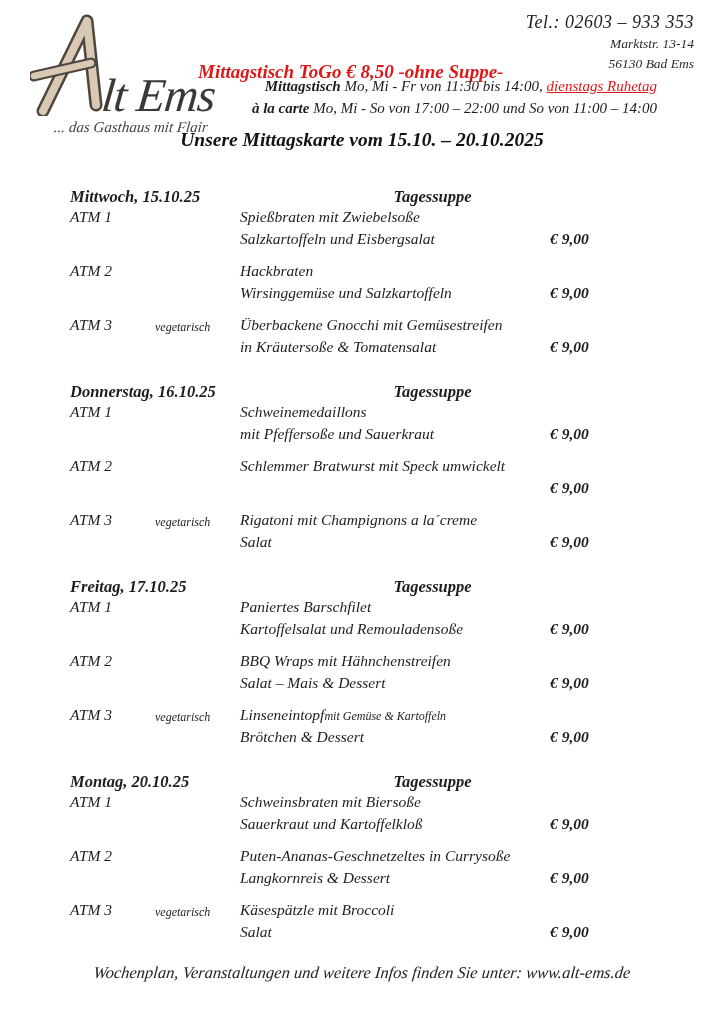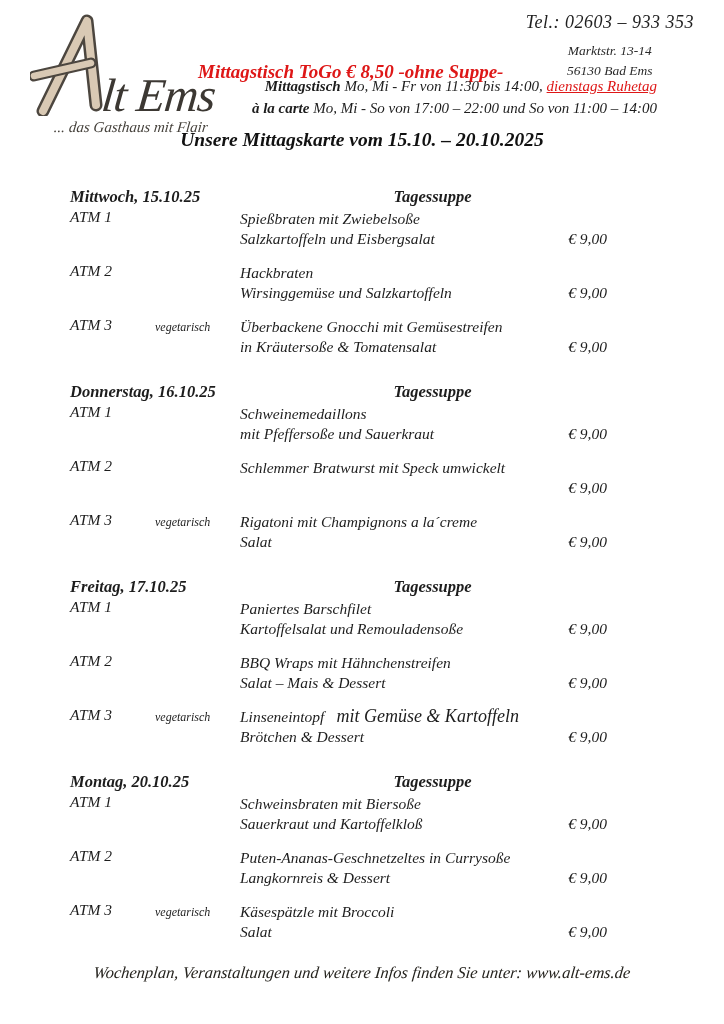--- a/index.html
+++ b/index.html
@@ -22,23 +22,23 @@
     padding-left:24px; white-space:nowrap; transform:skewX(-6deg);
   }
 
   .togo {
     position:absolute; left:198px; top:16px; width:330px;
     font-weight:bold; font-style:italic; font-size:19px; color:#de1717;
     white-space:nowrap;
     margin-top:45px;
   }
 
-  .contact { position:absolute; right:30px; top:12px; text-align:center; font-style:italic; }
+  .contact { position:absolute; right:30px; top:12px; text-align:right; font-style:italic; }
   .contact .tel { font-size:18px; color:#1f1f1f; letter-spacing:0.5px; }
-  .contact .addr { font-size:13.5px; line-height:20px; color:#2a2a2a; margin-top:8px; }
+  .contact .addr { font-size:13.5px; line-height:20px; color:#2a2a2a; margin-top:1px; }
 
   .hours {
     position:absolute; right:67px; top:76px; text-align:right;
     font-style:italic; font-size:15px; line-height:21.5px; color:#1d1d1d;
     white-space:nowrap;
   }
   .hours b { font-style:italic; }
   .hours .closed { color:#de1717; text-decoration:underline; }
 
   .doc-title {
@@ -51,23 +51,23 @@
   .sec { margin-bottom:21px; }
   .sec-head { display:grid; grid-template-columns:85px 85px 1fr 75px; line-height:22px; }
   .day  { grid-column:1/3; font-weight:bold; font-size:16.5px; white-space:nowrap; }
   .soup { grid-column:3/5; font-weight:bold; font-size:16.5px;text-align:center; }
 
   .item { display:grid; grid-template-columns:85px 85px 1fr 75px; grid-auto-rows:22px; }
   .item + .item { margin-top:10px; }
   .code  { grid-column:1; grid-row:1; font-size:15.5px; }
   .tag   { grid-column:2; grid-row:1; font-size:12px; padding-top:4px; }
   .l1    { grid-column:3/5; grid-row:1; font-size:15.5px; white-space:nowrap; }
-  .l1 .small { font-size:18px; margin-left:12px; }
+  .l1 .small { font-size:12px; margin-left:0; }
   .l2    { grid-column:3; grid-row:2; font-size:15.5px; white-space:nowrap; }
-  .price { grid-column:4; grid-row:2; font-size:15.5px; text-align:center; }
+  .price { grid-column:4; grid-row:2; font-size:15.5px; text-align:left;font-weight:bold; }
 
   
   .footer {
     position:absolute; top:963px; left:0; width:100%; text-align:center;
     font-style:italic; font-size:16.5px; color:#26241f; transform:skewX(-6deg);
   }
 </style>
 </head>
 <body>
 

